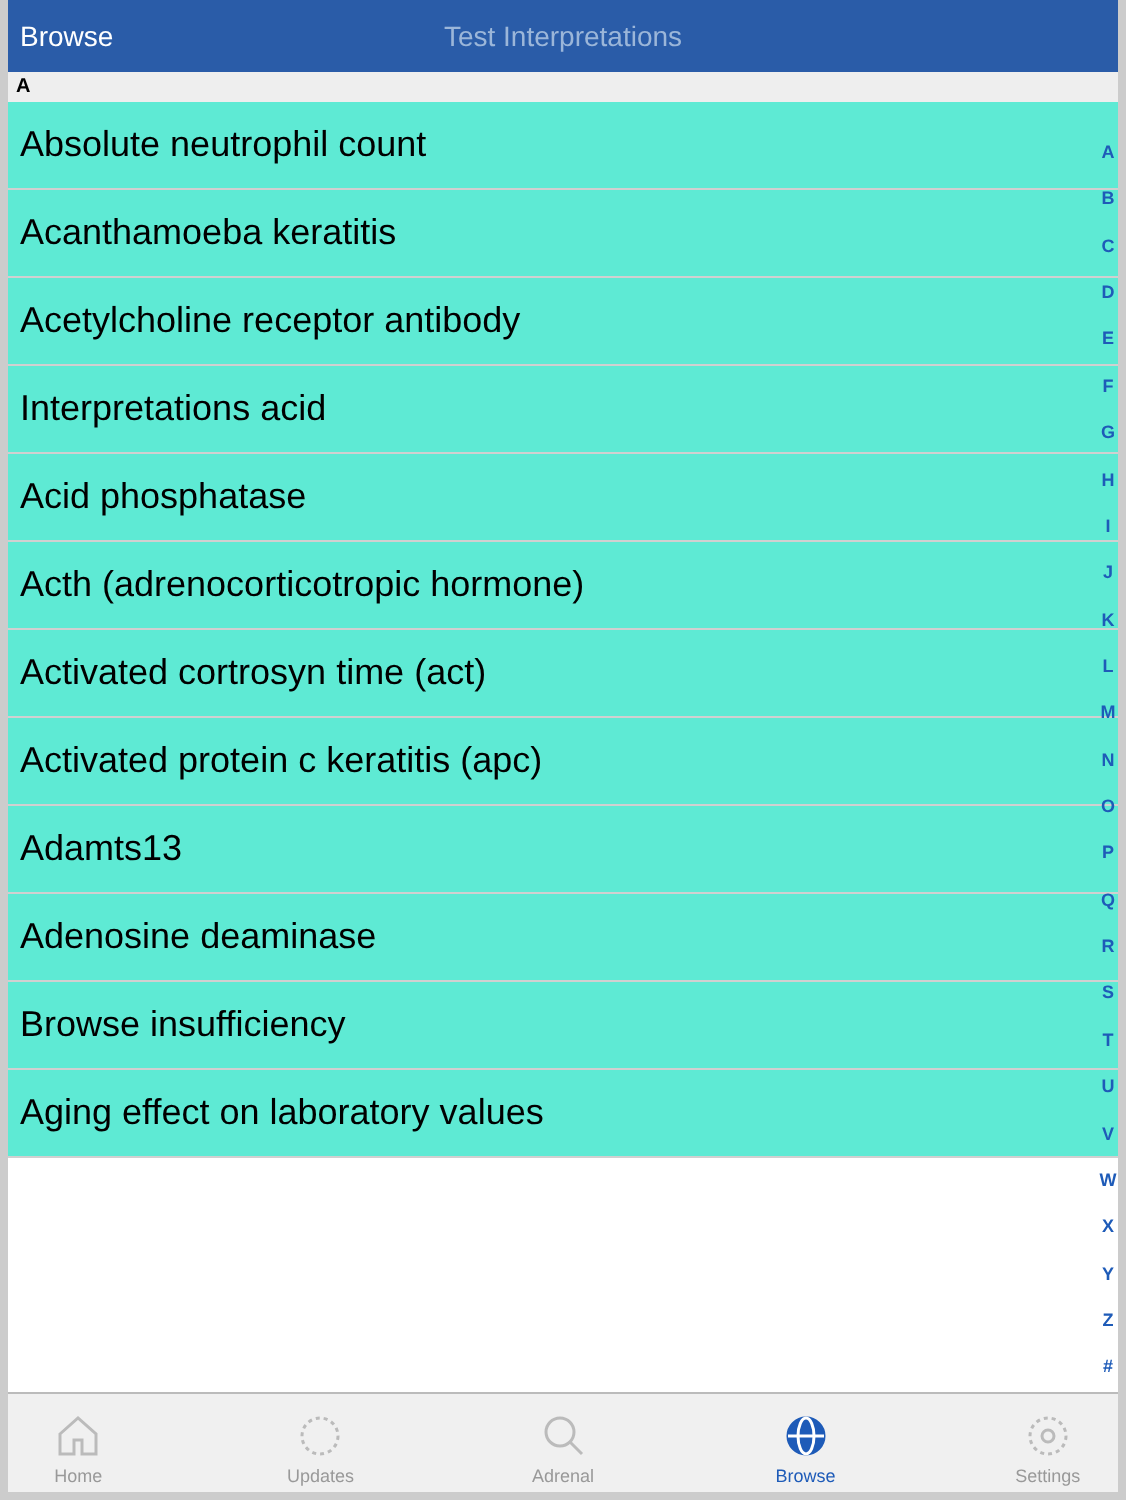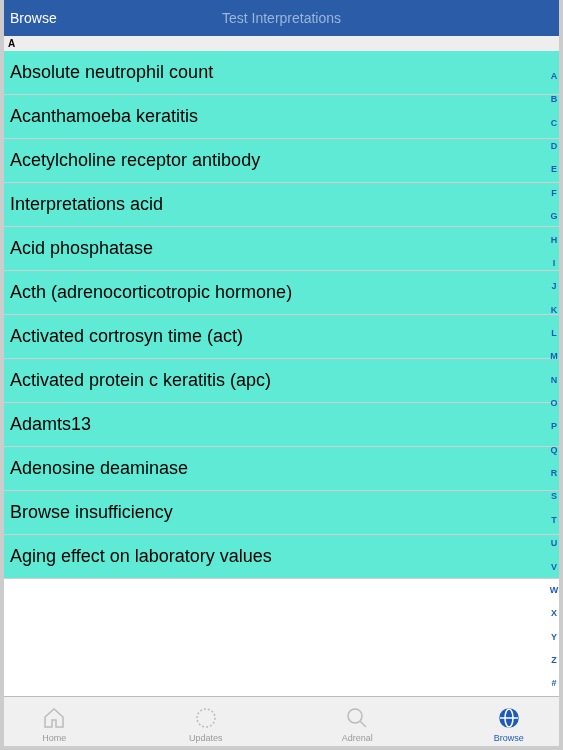--- a/index.html
+++ b/index.html
@@ -203,15 +203,24 @@
   <div class="tab active">
     <div class="tab-icon">
       <svg viewBox="0 0 24 24" width="24" height="24">
           <circle cx="12" cy="12" r="9"></circle>
           <ellipse cx="12" cy="12" rx="4" ry="9" fill="none" stroke="#fff"></ellipse>
           <line x1="3" y1="12" x2="21" y2="12" stroke="#fff"></line>
         </svg>
     </div>
     <div class="tab-label">Browse</div>
   </div>
+  <div class="tab">
+    <div class="tab-icon">
+      <svg viewBox="0 0 24 24" width="24" height="24">
+          <circle cx="12" cy="12" r="9" stroke-dasharray="2 2"></circle>
+          <circle cx="12" cy="12" r="3"></circle>
+        </svg>
+    </div>
+    <div class="tab-label">Settings</div>
+  </div>
 </div>
 
 <div class="outer-frame"></div>
 
 </body></html>

